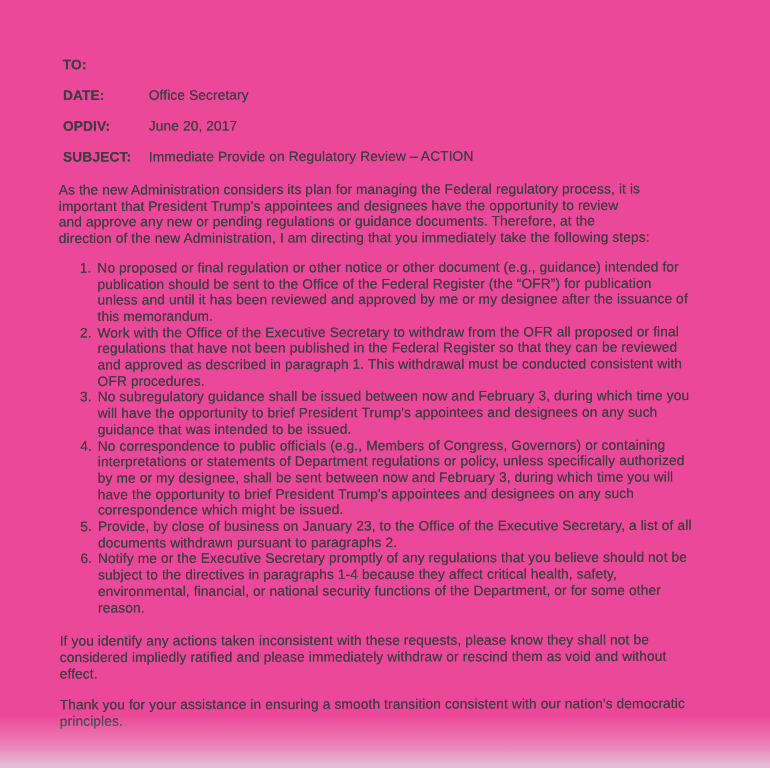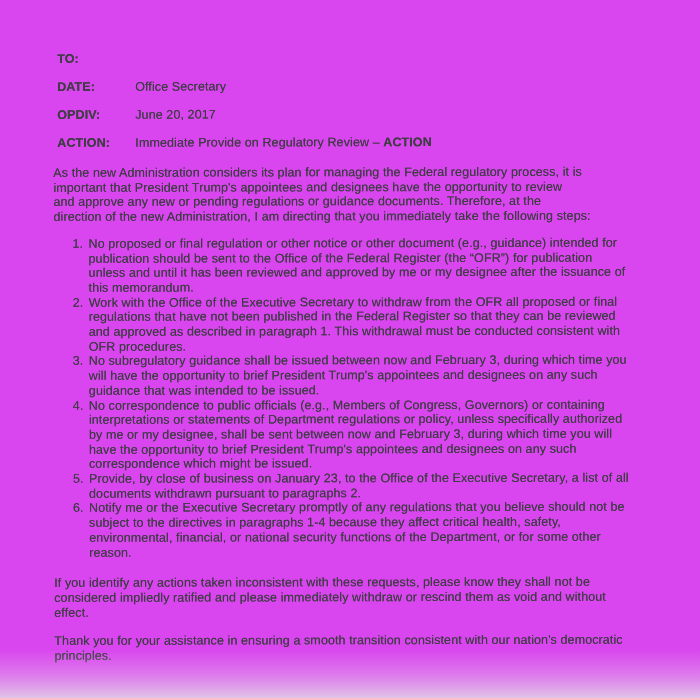--- a/index.html
+++ b/index.html
@@ -10,21 +10,21 @@
   body {
     width: 700px;
     height: 698px;
     position: relative;
     overflow: hidden;
     font-family: "Liberation Sans", "DejaVu Sans", sans-serif;
   }
   .page {
     position: absolute;
     inset: 0;
-    background: #d946ef;
+    background: #ec4899;
   }
   .memo {
     position: relative;
     padding: 53px 15px 0 53px;
     color: #3d3d42;
     font-size: 12.5px;
     line-height: 14.7px;
     letter-spacing: 0.1px;
     transform: rotate(-0.12deg);
     transform-origin: top left;
@@ -35,21 +35,21 @@
     line-height: 13px;
     margin-bottom: 15px;
     margin-left: 4px;
   }
   .header-label {
     font-weight: bold;
     width: 78px;
     flex: none;
   }
   .header-value { }
-  .bold { font-weight: bold; }
+  .bold { font-weight: normal; }
   .lines {
     white-space: pre-line;
   }
   .intro {
     margin-top: 16px;
   }
   .directive-list {
     margin-top: 12px;
     margin-left: 19px;
   }
@@ -94,21 +94,21 @@
       </div>
       <div class="header-row">
         <span class="header-label">DATE:</span>
         <span class="header-value">Office Secretary</span>
       </div>
       <div class="header-row">
         <span class="header-label">OPDIV:</span>
         <span class="header-value">June 20, 2017</span>
       </div>
       <div class="header-row">
-        <span class="header-label">ACTION:</span>
+        <span class="header-label">SUBJECT:</span>
         <span class="header-value"><span>Immediate Provide on Regulatory Review – </span><span class="bold">ACTION</span></span>
       </div>
     </div>
 
     <div class="intro lines">As the new Administration considers its plan for managing the Federal regulatory process, it is
 important that President Trump's appointees and designees have the opportunity to review
 and approve any new or pending regulations or guidance documents. Therefore, at the
 direction of the new Administration, I am directing that you immediately take the following steps:</div>
 
     <div class="directive-list">

